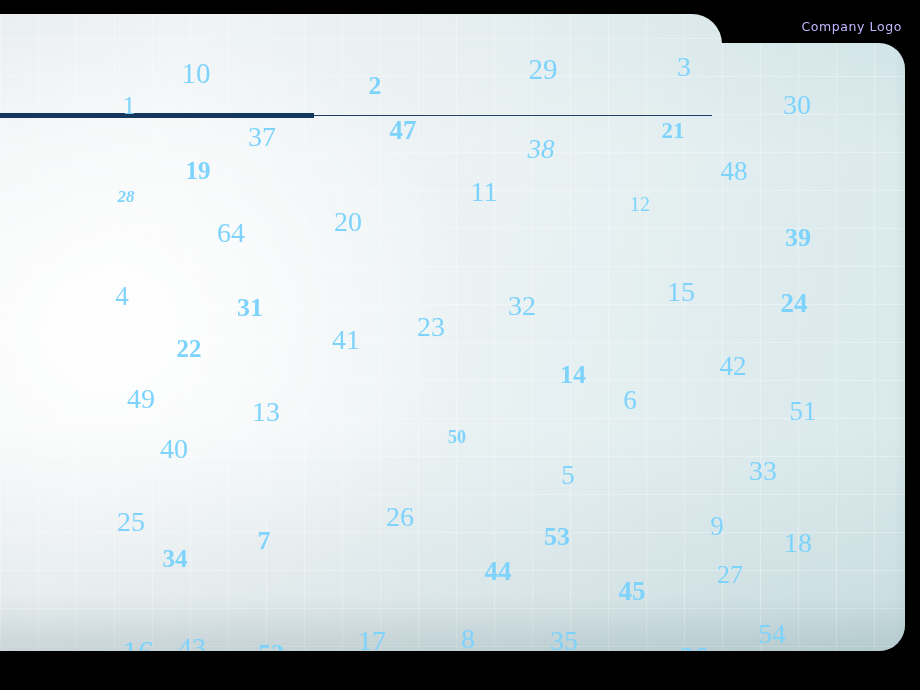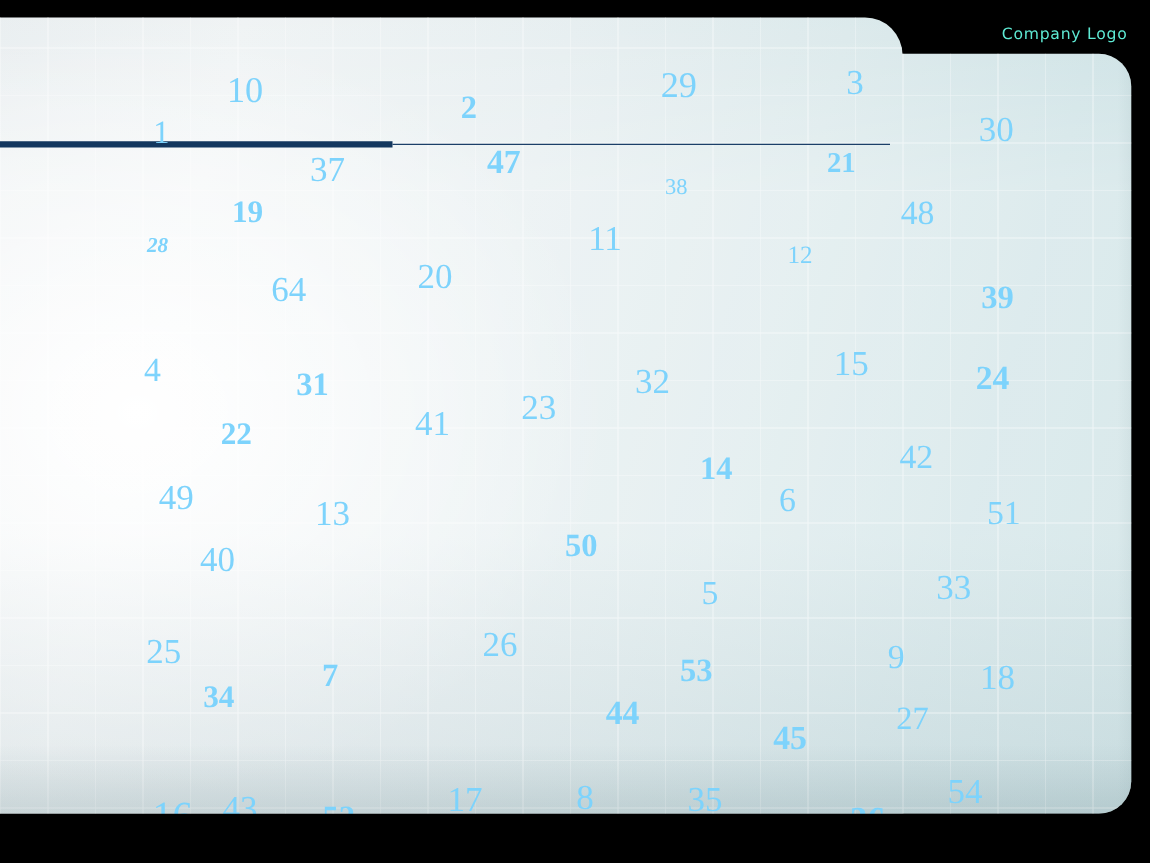--- a/index.html
+++ b/index.html
@@ -20,21 +20,21 @@
     height: 690px;
     background: #000000;
     overflow: hidden;
   }
 
   
   #logo-text {
     position: absolute;
     right: 18px;
     top: 19px;
-    color: #5eead4;
+    color: #c4b5fd;
     font-family: "DejaVu Sans", "Liberation Sans", sans-serif;
     font-size: 12.5px;
     letter-spacing: 0.6px;
     white-space: nowrap;
     z-index: 40;
   }
 
   
   #panel-wrap {
     position: absolute;
@@ -193,21 +193,21 @@
   <div id="numbers">
       <span class="num" style="left: 196px; top: 73px; font-size: 29px;">10</span>
       <span class="num" style="left: 543px; top: 69px; font-size: 29px;">29</span>
       <span class="num" style="left: 684px; top: 67px; font-size: 28px;">3</span>
       <span class="num b" style="left: 375px; top: 86px; font-size: 26px;">2</span>
       <span class="num" style="left: 129px; top: 106px; font-size: 26px;">1</span>
       <span class="num" style="left: 797px; top: 105px; font-size: 28px;">30</span>
       <span class="num" style="left: 262px; top: 137px; font-size: 28px;">37</span>
       <span class="num b" style="left: 403px; top: 130px; font-size: 27px;">47</span>
       <span class="num b" style="left: 673px; top: 130px; font-size: 23px;">21</span>
-      <span class="num" style="left: 541px; top: 149px; font-size: 18px;">38</span>
+      <span class="num" style="left: 541px; top: 149px; font-size: 27px; font-style: italic;">38</span>
       <span class="num b" style="left: 175px; top: 170px; font-size: 25px; margin-left: 23px;">19</span>
       <span class="num" style="left: 734px; top: 171px; font-size: 27px;">48</span>
       <span class="num" style="left: 484px; top: 192px; font-size: 28px;">11</span>
       <span class="num b" style="left: 126px; top: 196px; font-size: 17px; font-style: italic;">28</span>
       <span class="num" style="left: 640px; top: 204px; font-size: 20px;">12</span>
       <span class="num" style="left: 348px; top: 222px; font-size: 28px;">20</span>
       <span class="num" style="left: 231px; top: 233px; font-size: 28px;">64</span>
       <span class="num b" style="left: 798px; top: 238px; font-size: 26px;">39</span>
       <span class="num" style="left: 681px; top: 292px; font-size: 28px;">15</span>
       <span class="num" style="left: 122px; top: 296px; font-size: 27px;">4</span>
@@ -216,21 +216,21 @@
       <span class="num b" style="left: 250px; top: 308px; font-size: 26px;">31</span>
       <span class="num" style="left: 431px; top: 327px; font-size: 28px;">23</span>
       <span class="num" style="left: 346px; top: 340px; font-size: 28px;">41</span>
       <span class="num b" style="left: 189px; top: 348px; font-size: 25px;">22</span>
       <span class="num" style="left: 733px; top: 366px; font-size: 27px; text-align: center;">42</span>
       <span class="num b" style="left: 573px; top: 375px; font-size: 26px;">14</span>
       <span class="num" style="left: 630px; top: 400px; font-size: 27px;">6</span>
       <span class="num" style="left: 141px; top: 399px; font-size: 28px;">49</span>
       <span class="num" style="left: 266px; top: 412px; font-size: 28px;">13</span>
       <span class="num" style="left: 803px; top: 411px; font-size: 27px;">51</span>
-      <span class="num b" style="left: 457px; top: 437px; font-size: 26px; margin-left: 8px;">50</span>
+      <span class="num b" style="left: 457px; top: 437px; font-size: 18px;">50</span>
       <span class="num" style="left: 174px; top: 449px; font-size: 28px;">40</span>
       <span class="num" style="left: 568px; top: 475px; font-size: 27px;">5</span>
       <span class="num" style="left: 763px; top: 471px; font-size: 28px;">33</span>
       <span class="num" style="left: 400px; top: 517px; font-size: 28px;">26</span>
       <span class="num" style="left: 131px; top: 522px; font-size: 28px;">25</span>
       <span class="num b" style="left: 557px; top: 537px; font-size: 26px;">53</span>
       <span class="num" style="left: 717px; top: 526px; font-size: 27px;">9</span>
       <span class="num" style="left: 798px; top: 543px; font-size: 28px;">18</span>
       <span class="num b" style="left: 264px; top: 541px; font-size: 26px;">7</span>
       <span class="num b" style="left: 175px; top: 558px; font-size: 25px;">34</span>

